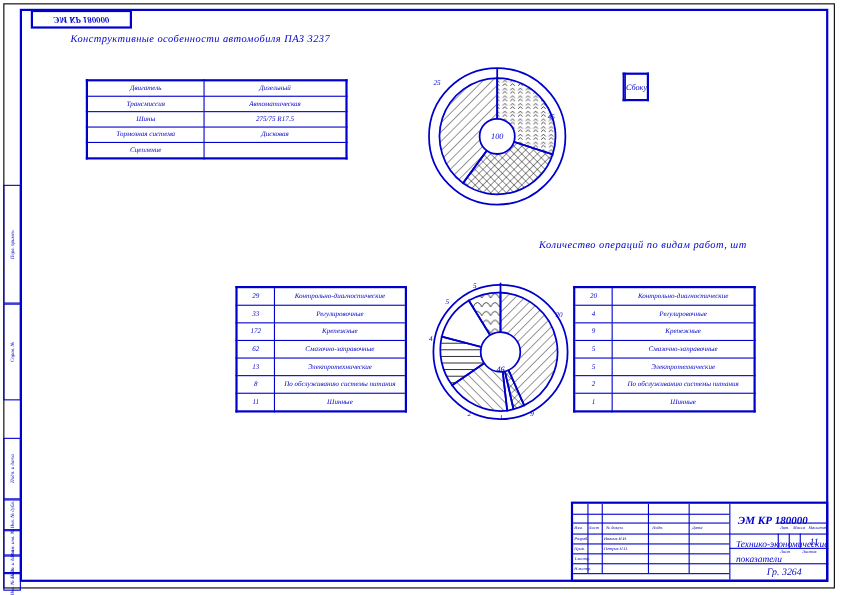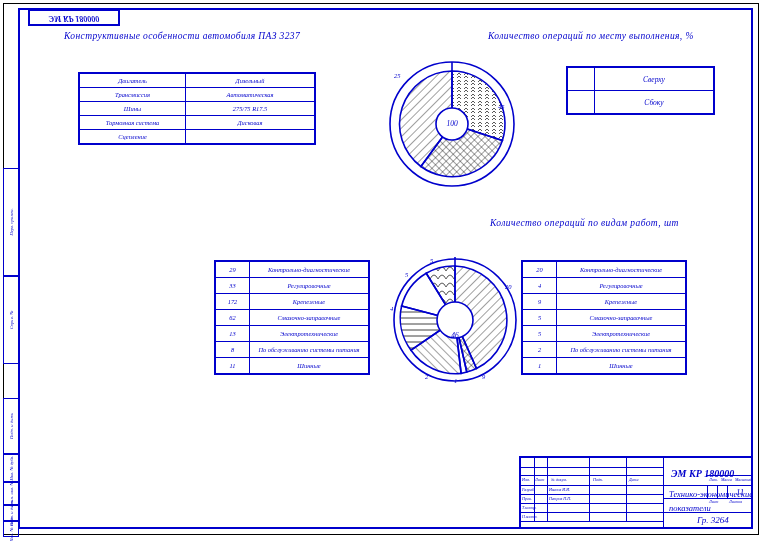--- a/index.html
+++ b/index.html
@@ -114,21 +114,20 @@
       <td>Тормозная система</td>
       <td>Дисковая</td>
     </tr>
     <tr>
       <td>Сцепление</td>
       <td></td>
     </tr>
   </tbody>
     </table>
 
-  <div class="heading" style="left:488px;top:31px;">Количество операций по месту выполнения, %</div>
 
   <div class="pie" style="left:386px;top:58px;">
     <svg width="132" height="132" viewBox="0 0 132 132">
       <defs>
         <pattern id="pA" width="6" height="6" patternUnits="userSpaceOnUse" patternTransform="rotate(45)">
           <line x1="0" y1="0" x2="0" y2="6" stroke="#111" stroke-width="0.8"></line>
         </pattern>
         <pattern id="pB" width="7" height="7" patternUnits="userSpaceOnUse">
           <path d="M1 3 l2 -2 l2 2 M1 6 l2 -2 l2 2" stroke="#111" stroke-width="0.7" fill="none"></path>
         </pattern>
@@ -156,24 +155,20 @@
       <circle cx="66" cy="66" r="16" fill="#fff" stroke="#0000cc" stroke-width="1.6"></circle>
       <line x1="66" y1="13" x2="66" y2="4" stroke="#0000cc" stroke-width="1.6"></line>
     </svg>
     <div class="piecenter" style="left:50px;top:61px;width:32px;">100</div>
     <div class="pielab" style="left:8px;top:14px;">25</div>
     <div class="pielab" style="left:112px;top:45px;">45</div>
   </div>
 
   <table class="dtab thickouter" style="left:566px;top:66px;">
     <tbody>
-        <tr>
-      <td style="width:26px;height:22px;"></td>
-      <td style="width:118px;height:22px;font-size:7.5px;">Сверху</td>
-    </tr>
     <tr>
       <td style="height:22px;"></td>
       <td style="height:22px;font-size:7.5px;margin-top:36px;">Сбоку</td>
     </tr>
   </tbody>
     </table>
 
 
 
   <table class="dtab thickouter" style="left:214px;top:260px;">

